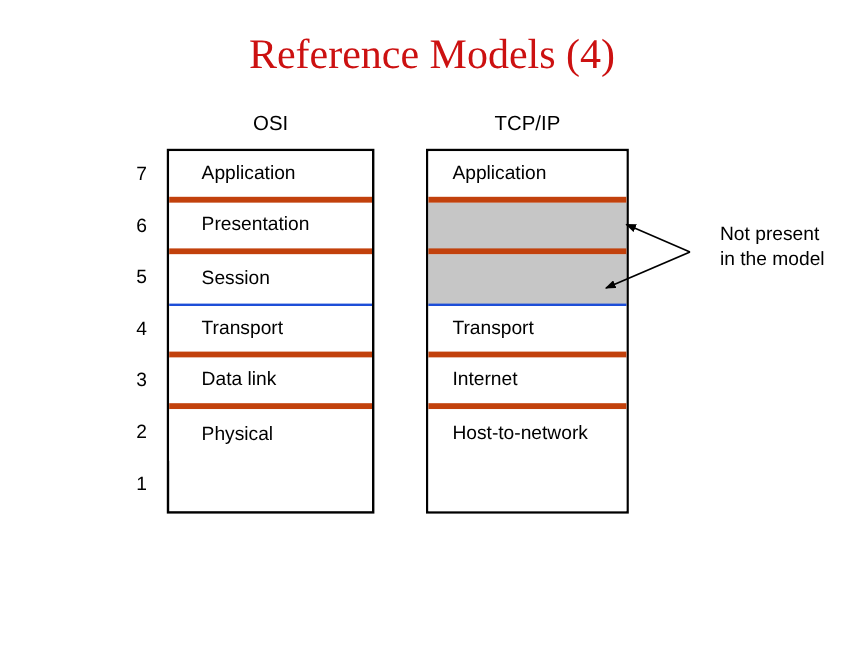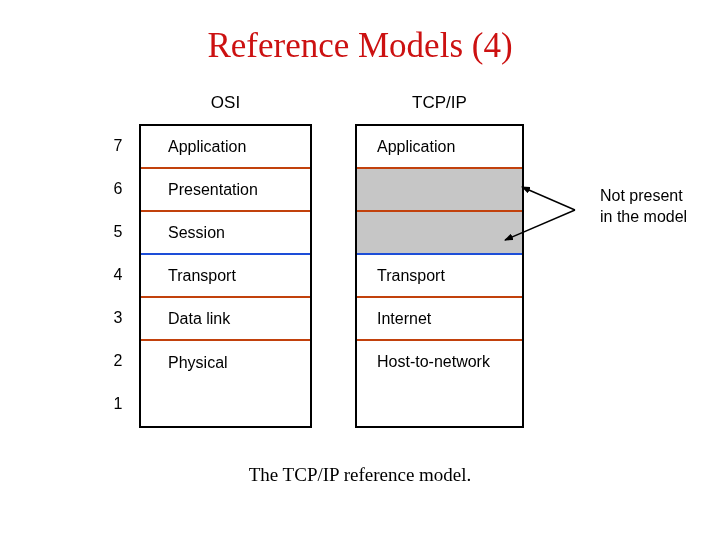--- a/index.html
+++ b/index.html
@@ -63,21 +63,21 @@
     left: 355px;
     top: 124px;
     width: 169px;
     height: 304px;
   }
 
   .layer-row {
     position: relative;
     box-sizing: border-box;
     height: 43px;
-    border-bottom: 2px solid #c2410c;
+    border-bottom: 5px solid #c2410c;
     display: flex;
     align-items: center;
     background: #ffffff;
   }
   .layer-row.thick-bottom { border-bottom: 2px solid #1d4ed8; }
   .layer-row.no-border    { border-bottom: none; }
   .layer-row.shaded       { background: #c6c6c6; }
   .layer-row.tall         { height: 85px; align-items: flex-start; }
   .layer-row.tall .layer-label { padding-top: 11px; }
 
@@ -203,15 +203,14 @@
     </defs>
     <line x1="80" y1="40" x2="27" y2="17" stroke="#000000" stroke-width="1.4" marker-end="url(#arrowhead)"></line>
     <line x1="80" y1="40" x2="10" y2="70" stroke="#000000" stroke-width="1.4" marker-end="url(#arrowhead)"></line>
   </svg>
 
   <div id="annotation-text">
     <div>Not present</div>
     <div>in the model</div>
   </div>
 
-  <div id="figure-caption">The TCP/IP reference model.</div>
 
 </div>
 
 </body></html>

